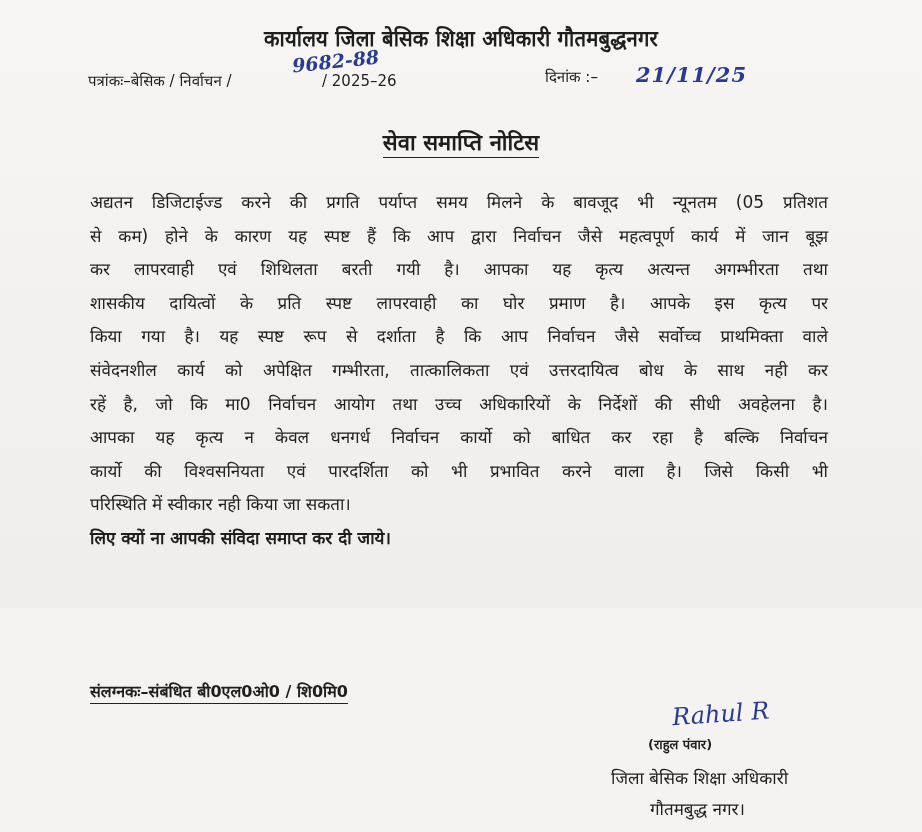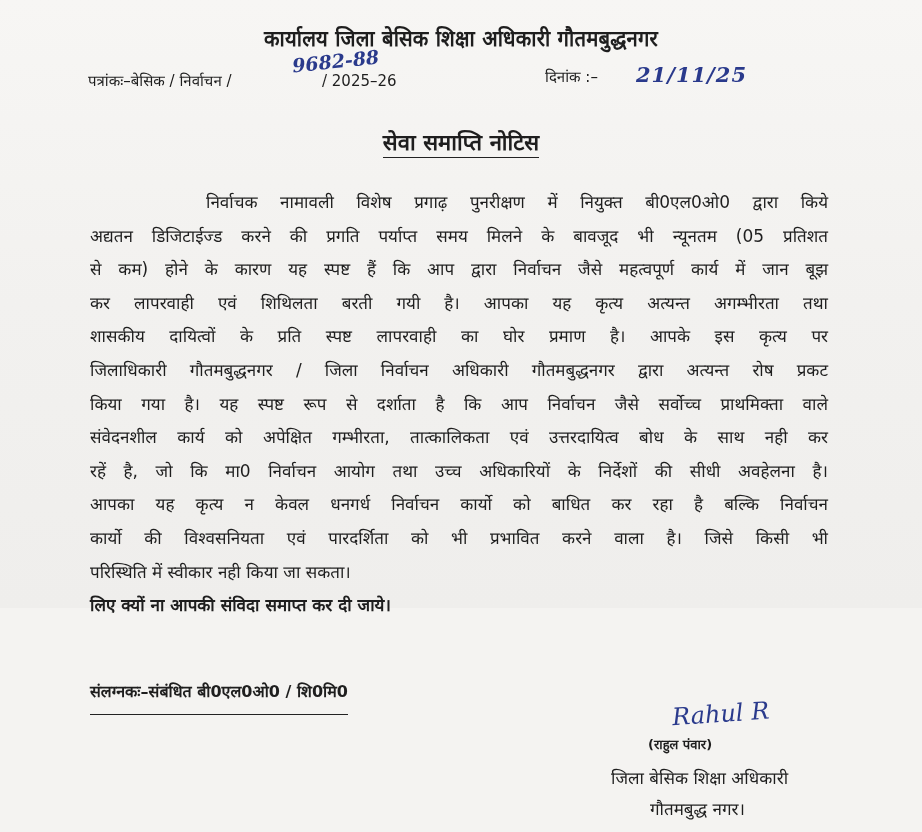--- a/index.html
+++ b/index.html
@@ -93,21 +93,21 @@
     }
     .body-text .line.indent { padding-left: 116px; }
     .body-text .line.indent2 { padding-left: 116px; }
     .bold { font-weight: bold; }
     .enclosure {
       position: absolute;
       top: 680px; left: 90px;
       font-size: 16px;
       font-weight: bold;
       border-bottom: 1.5px solid #222;
-      padding-bottom: 12px;
+      padding-bottom: 1px;
     }
     .signature {
       position: absolute;
       top: 700px; left: 672px;
       font-family: "DejaVu Serif", serif;
       font-style: italic;
       font-size: 24px;
       color: #2a3a8c;
       transform: rotate(-4deg);
     }
@@ -141,26 +141,24 @@
   <div class="ref-year">/ 2025–26</div>
 
   <div class="date-label">दिनांक :–</div>
   <div class="date-value">21/11/25</div>
 
   <div class="notice-title">
     <span>सेवा समाप्ति नोटिस</span>
   </div>
 
   <div class="body-text">
-    <span class="line indent">निर्वाचक नामावली विशेष प्रगाढ़ पुनरीक्षण में नियुक्त बी0एल0ओ0 द्वारा किये</span>
     <span class="line">अद्यतन डिजिटाईज्ड करने की प्रगति पर्याप्त समय मिलने के बावजूद भी न्यूनतम (05 प्रतिशत</span>
     <span class="line">से कम) होने के कारण यह स्पष्ट हैं कि आप द्वारा निर्वाचन जैसे महत्वपूर्ण कार्य में जान बूझ</span>
     <span class="line">कर लापरवाही एवं शिथिलता बरती गयी है। आपका यह कृत्य अत्यन्त अगम्भीरता तथा</span>
     <span class="line">शासकीय दायित्वों के प्रति स्पष्ट लापरवाही का घोर प्रमाण है। आपके इस कृत्य पर</span>
-    <span class="line">जिलाधिकारी गौतमबुद्धनगर / जिला निर्वाचन अधिकारी गौतमबुद्धनगर द्वारा अत्यन्त रोष प्रकट</span>
     <span class="line">किया गया है। यह स्पष्ट रूप से दर्शाता है कि आप निर्वाचन जैसे सर्वोच्च प्राथमिक्ता वाले</span>
     <span class="line">संवेदनशील कार्य को अपेक्षित गम्भीरता, तात्कालिकता एवं उत्तरदायित्व बोध के साथ नही कर</span>
     <span class="line">रहें है, जो कि मा0 निर्वाचन आयोग तथा उच्च अधिकारियों के निर्देशों की सीधी अवहेलना है।</span>
     <span class="line">आपका यह कृत्य न केवल धनगर्ध निर्वाचन कार्यो को बाधित कर रहा है बल्कि निर्वाचन</span>
     <span class="line">कार्यो की विश्वसनियता एवं पारदर्शिता को भी प्रभावित करने वाला है। जिसे किसी भी</span>
     <span class="line last">परिस्थिति में स्वीकार नही किया जा सकता।</span>
     <span class="line last bold">लिए क्यों ना आपकी संविदा समाप्त कर दी जाये।</span>
   </div>
 
   <div class="enclosure">संलग्नकः–संबंधित बी0एल0ओ0 / शि0मि0</div>

